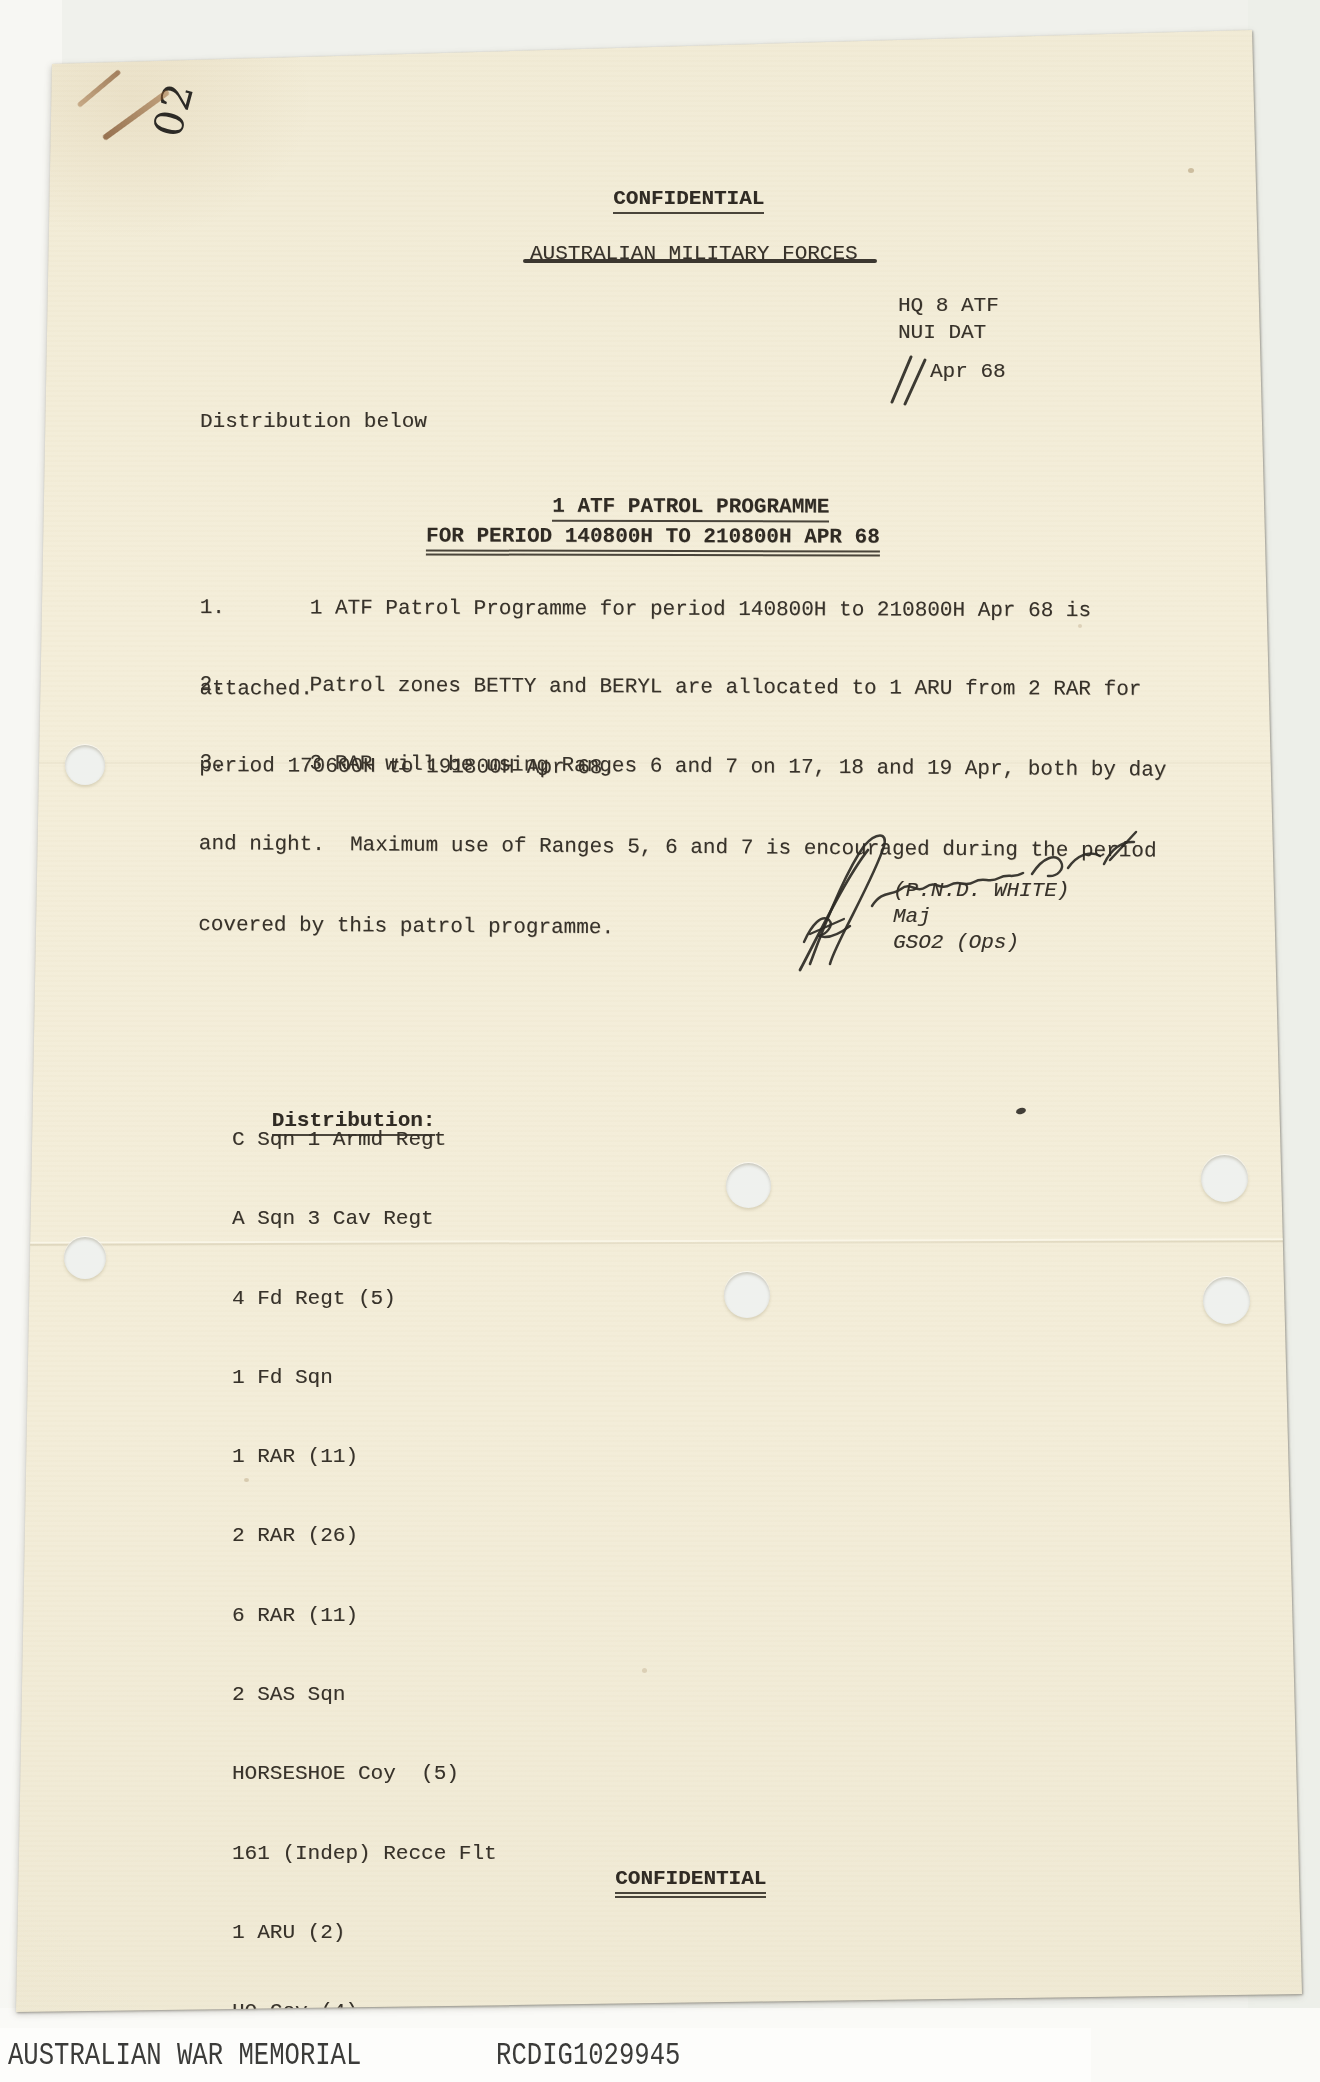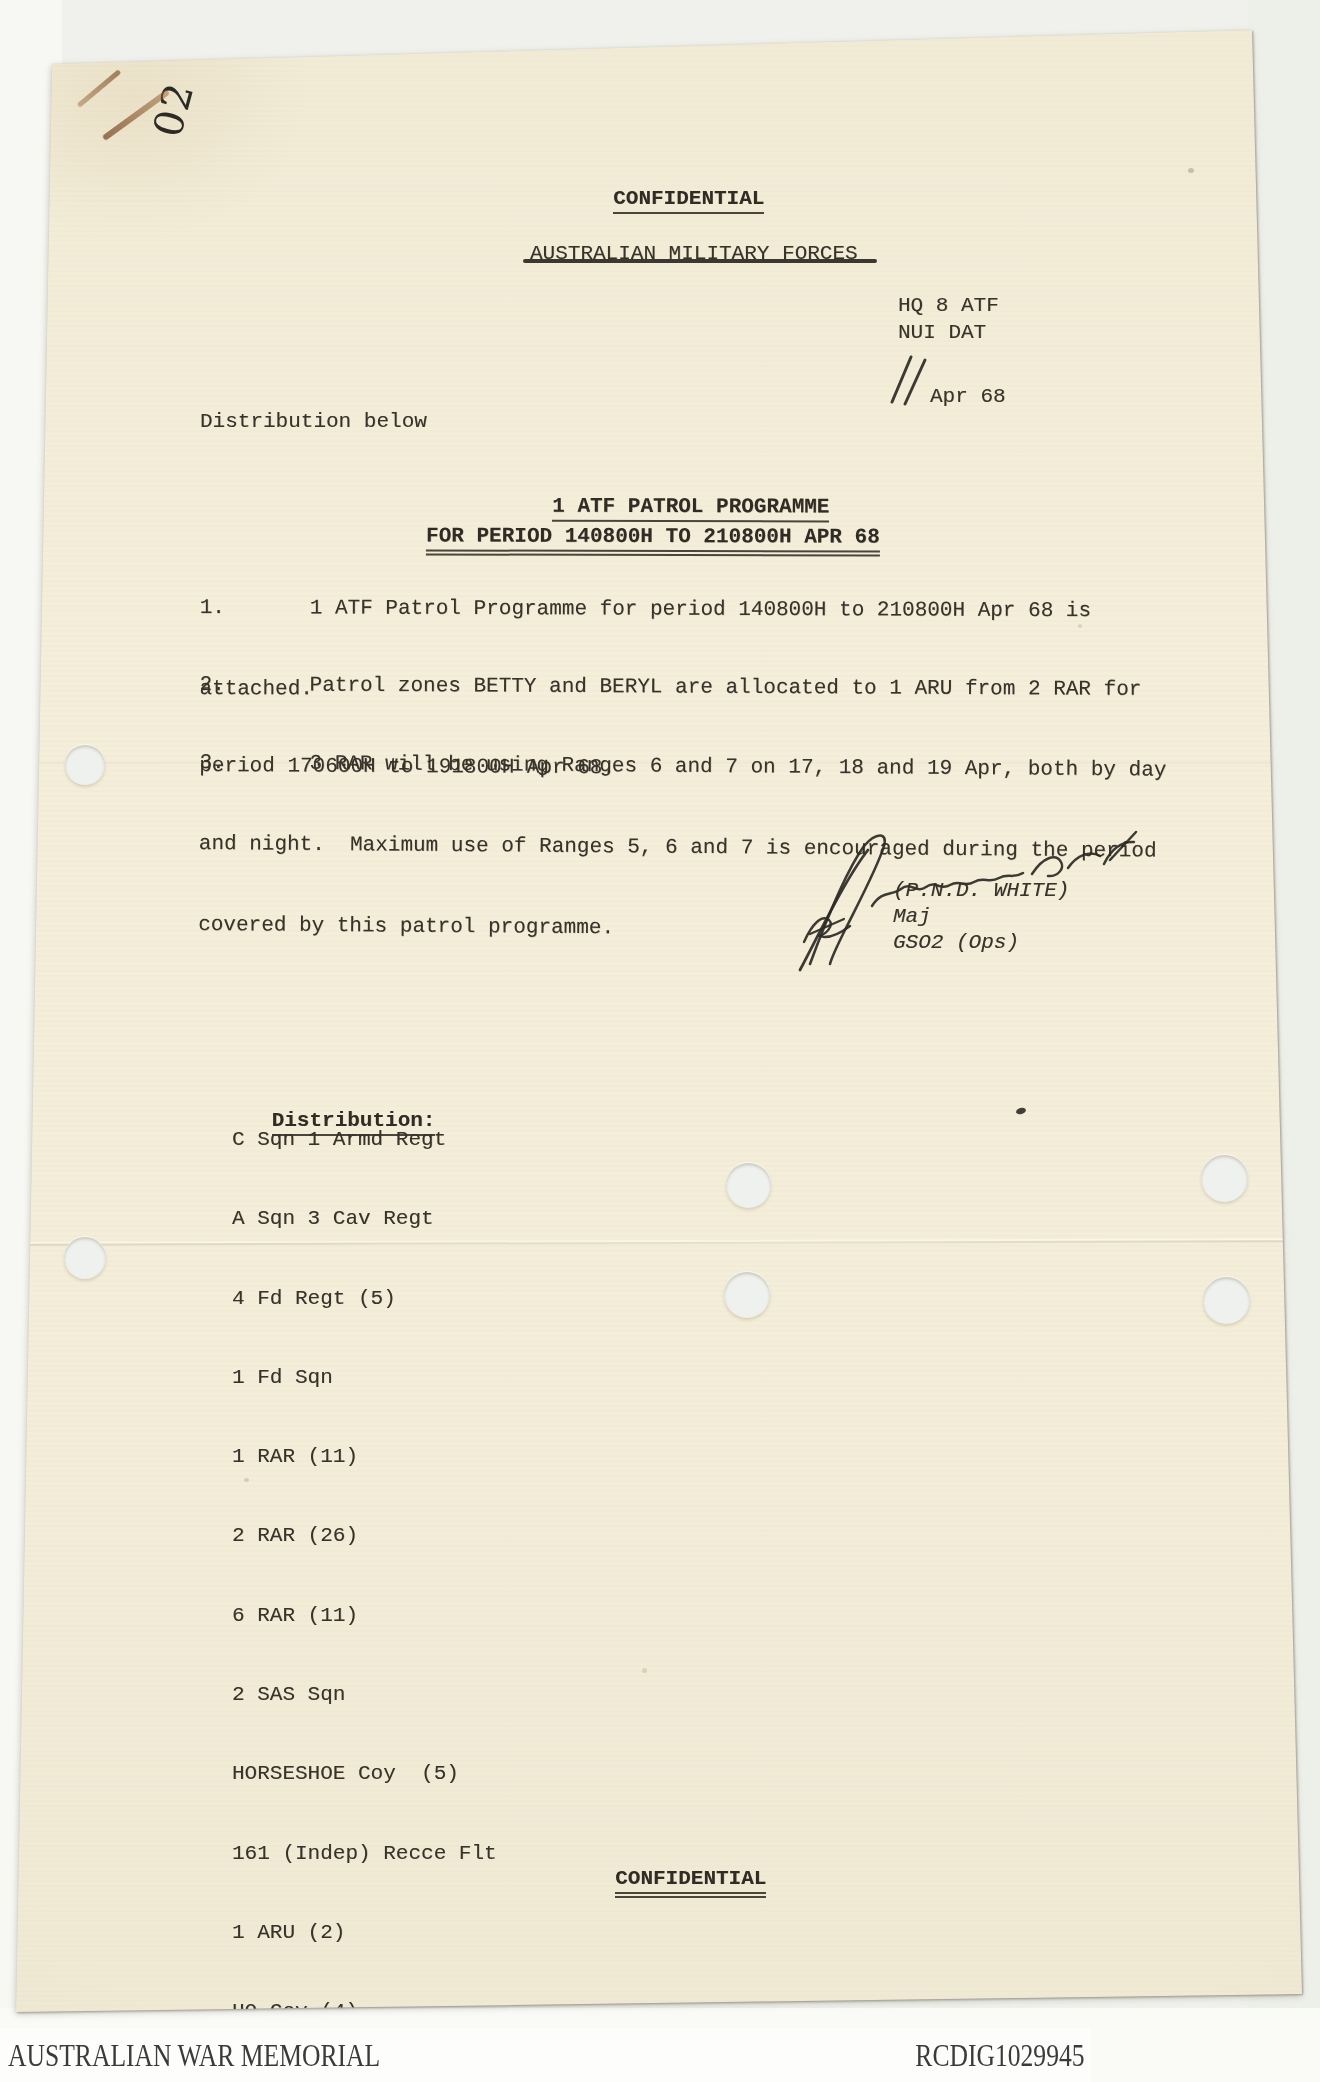--- a/index.html
+++ b/index.html
@@ -35,22 +35,22 @@
   .crease-hi{position:absolute;left:20px;width:1270px;height:2px;background:rgba(255,253,244,.55);}
   .rust{position:absolute;border-radius:4px;opacity:.8;filter:blur(.4px);}
   .speck{position:absolute;border-radius:50%;background:#8a6a3a;opacity:.35;}
   .ink-mark{position:absolute;width:10px;height:6px;border-radius:50%;background:#2f2b26;transform:rotate(-14deg);opacity:.9;}
   .annotation02{position:absolute;font-family:"DejaVu Serif",serif;font-size:40px;color:#2c2a26;
         transform:rotate(-75deg);transform-origin:center;letter-spacing:2px;}
   svg.hand{position:absolute;overflow:visible;}
   svg.hand path{fill:none;stroke:#2d2a25;stroke-linecap:round;stroke-linejoin:round;opacity:.92;}
 
   .footer{position:absolute;left:0;top:2028px;width:1091px;height:54px;background:#fdfdfb;
-          display:flex;align-items:center;justify-content:space-between;
-          font-family:Liberation Serif, serif;color:#3b3b39;font-size:32px;}
+          display:flex;align-items:center;justify-content:flex-start;
+          font-family:Liberation Mono, monospace;color:#3b3b39;font-size:32px;}
   .footer .left{transform:scaleX(.8);transform-origin:left center;margin-left:8px;letter-spacing:0px;}
   .footer .right{transform:scaleX(.8);transform-origin:right center;margin-right:6px;}
 </style>
 </head>
 <body>
 
 <div class="canvas">
   <div class="bg-left"></div>
   <div class="bg-right"></div>
   <div class="bg-bottom"></div>
@@ -69,21 +69,21 @@
       <span>AUSTRALIAN MILITARY FORCES</span>
     </div>
     <div class="rule" style="left:523px;top:259px;width:354px;height:3.5px;"></div>
 
     <div class="tw" style="left:898px;top:292px;"><span>HQ 8 ATF</span>
 <span>NUI DAT</span></div>
     <svg class="hand" style="left:884px;top:352px;" width="52" height="54" viewBox="0 0 52 54">
       <path d="M 8 50 L 27 5" stroke-width="3"></path>
       <path d="M 21 52 L 41 8" stroke-width="3"></path>
     </svg>
-    <div class="tw" style="left:930px;top:383px;">Apr 68</div>
+    <div class="tw" style="left:930px;top:358px;">Apr 68</div>
 
     <div class="tw" style="left:200px;top:408px;">Distribution below</div>
 
     <div class="tw bold center-row" style="left:0;top:462px;width:1306px;line-height:30px;transform:rotate(.15deg);">
       <span class="u-single">1 ATF PATROL PROGRAMME</span>
 <span class="u-double">FOR PERIOD 140800H TO 210800H APR 68</span>
     </div>
 
     <div class="tw" style="left:200px;top:540px;transform:rotate(.2deg);transform-origin:left top;">
       <div class="pline"><span class="pnum">1.</span><span>1 ATF Patrol Programme for period 140800H to 210800H Apr 68 is</span></div>

